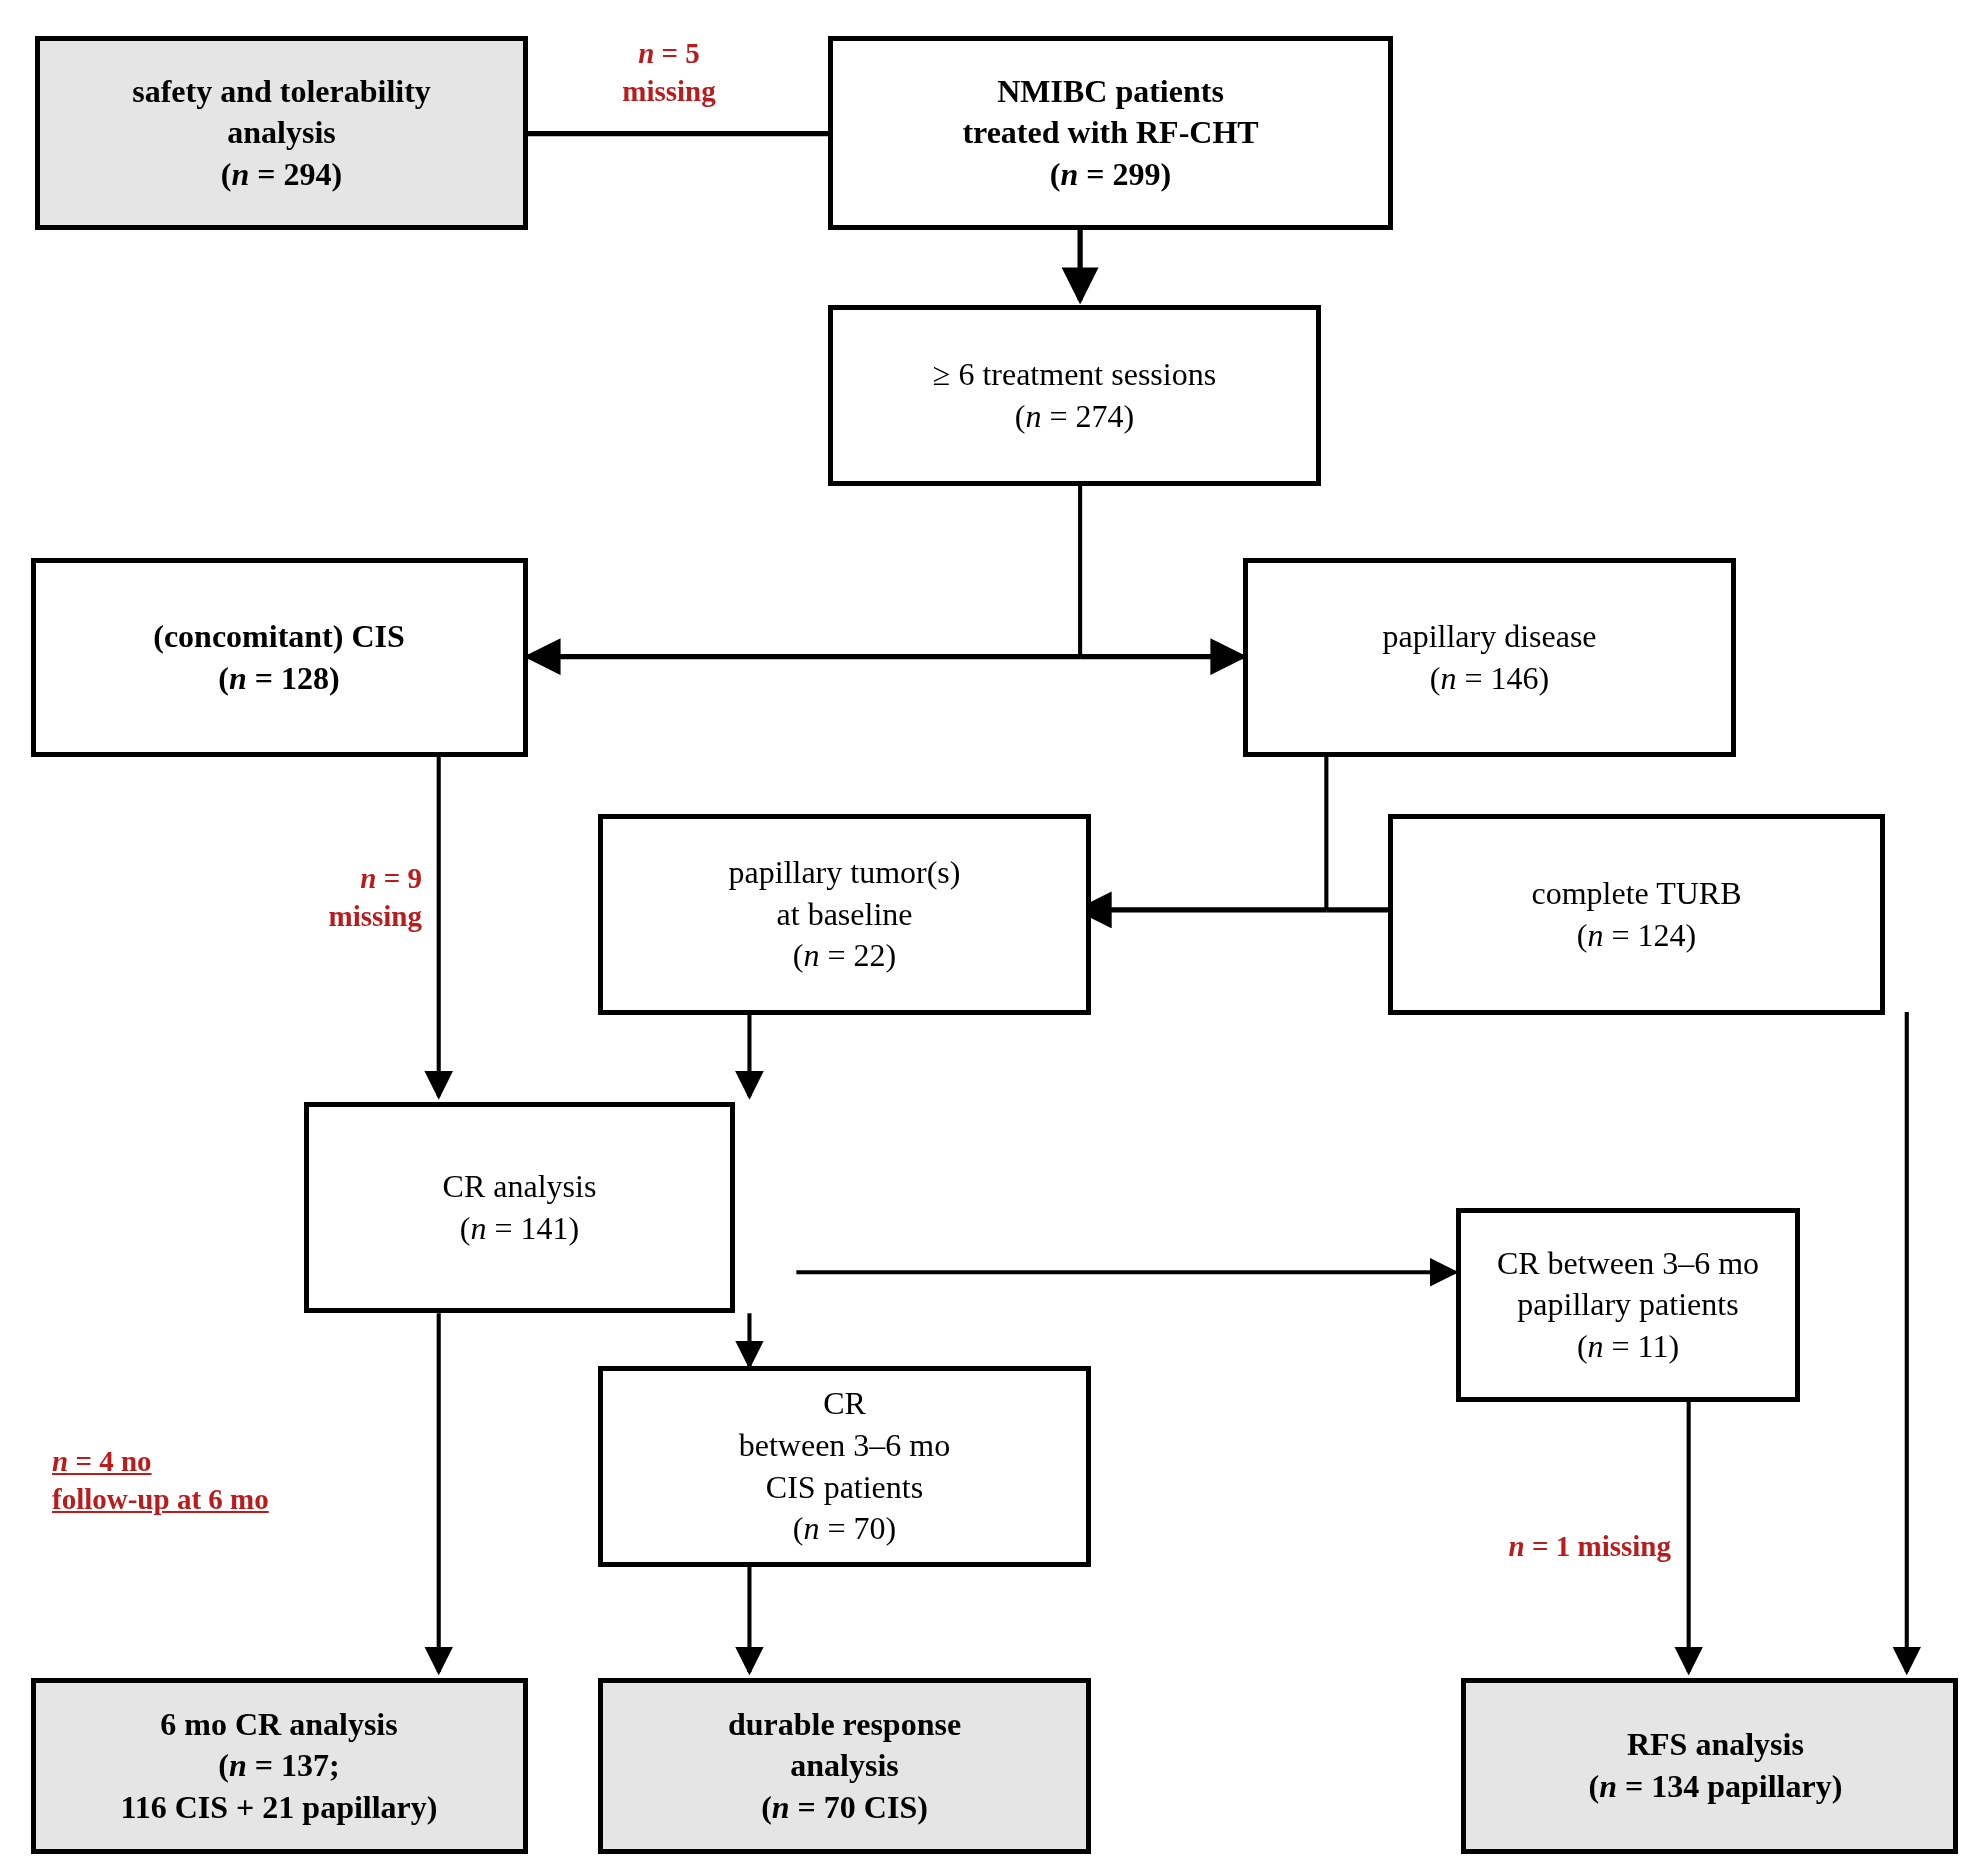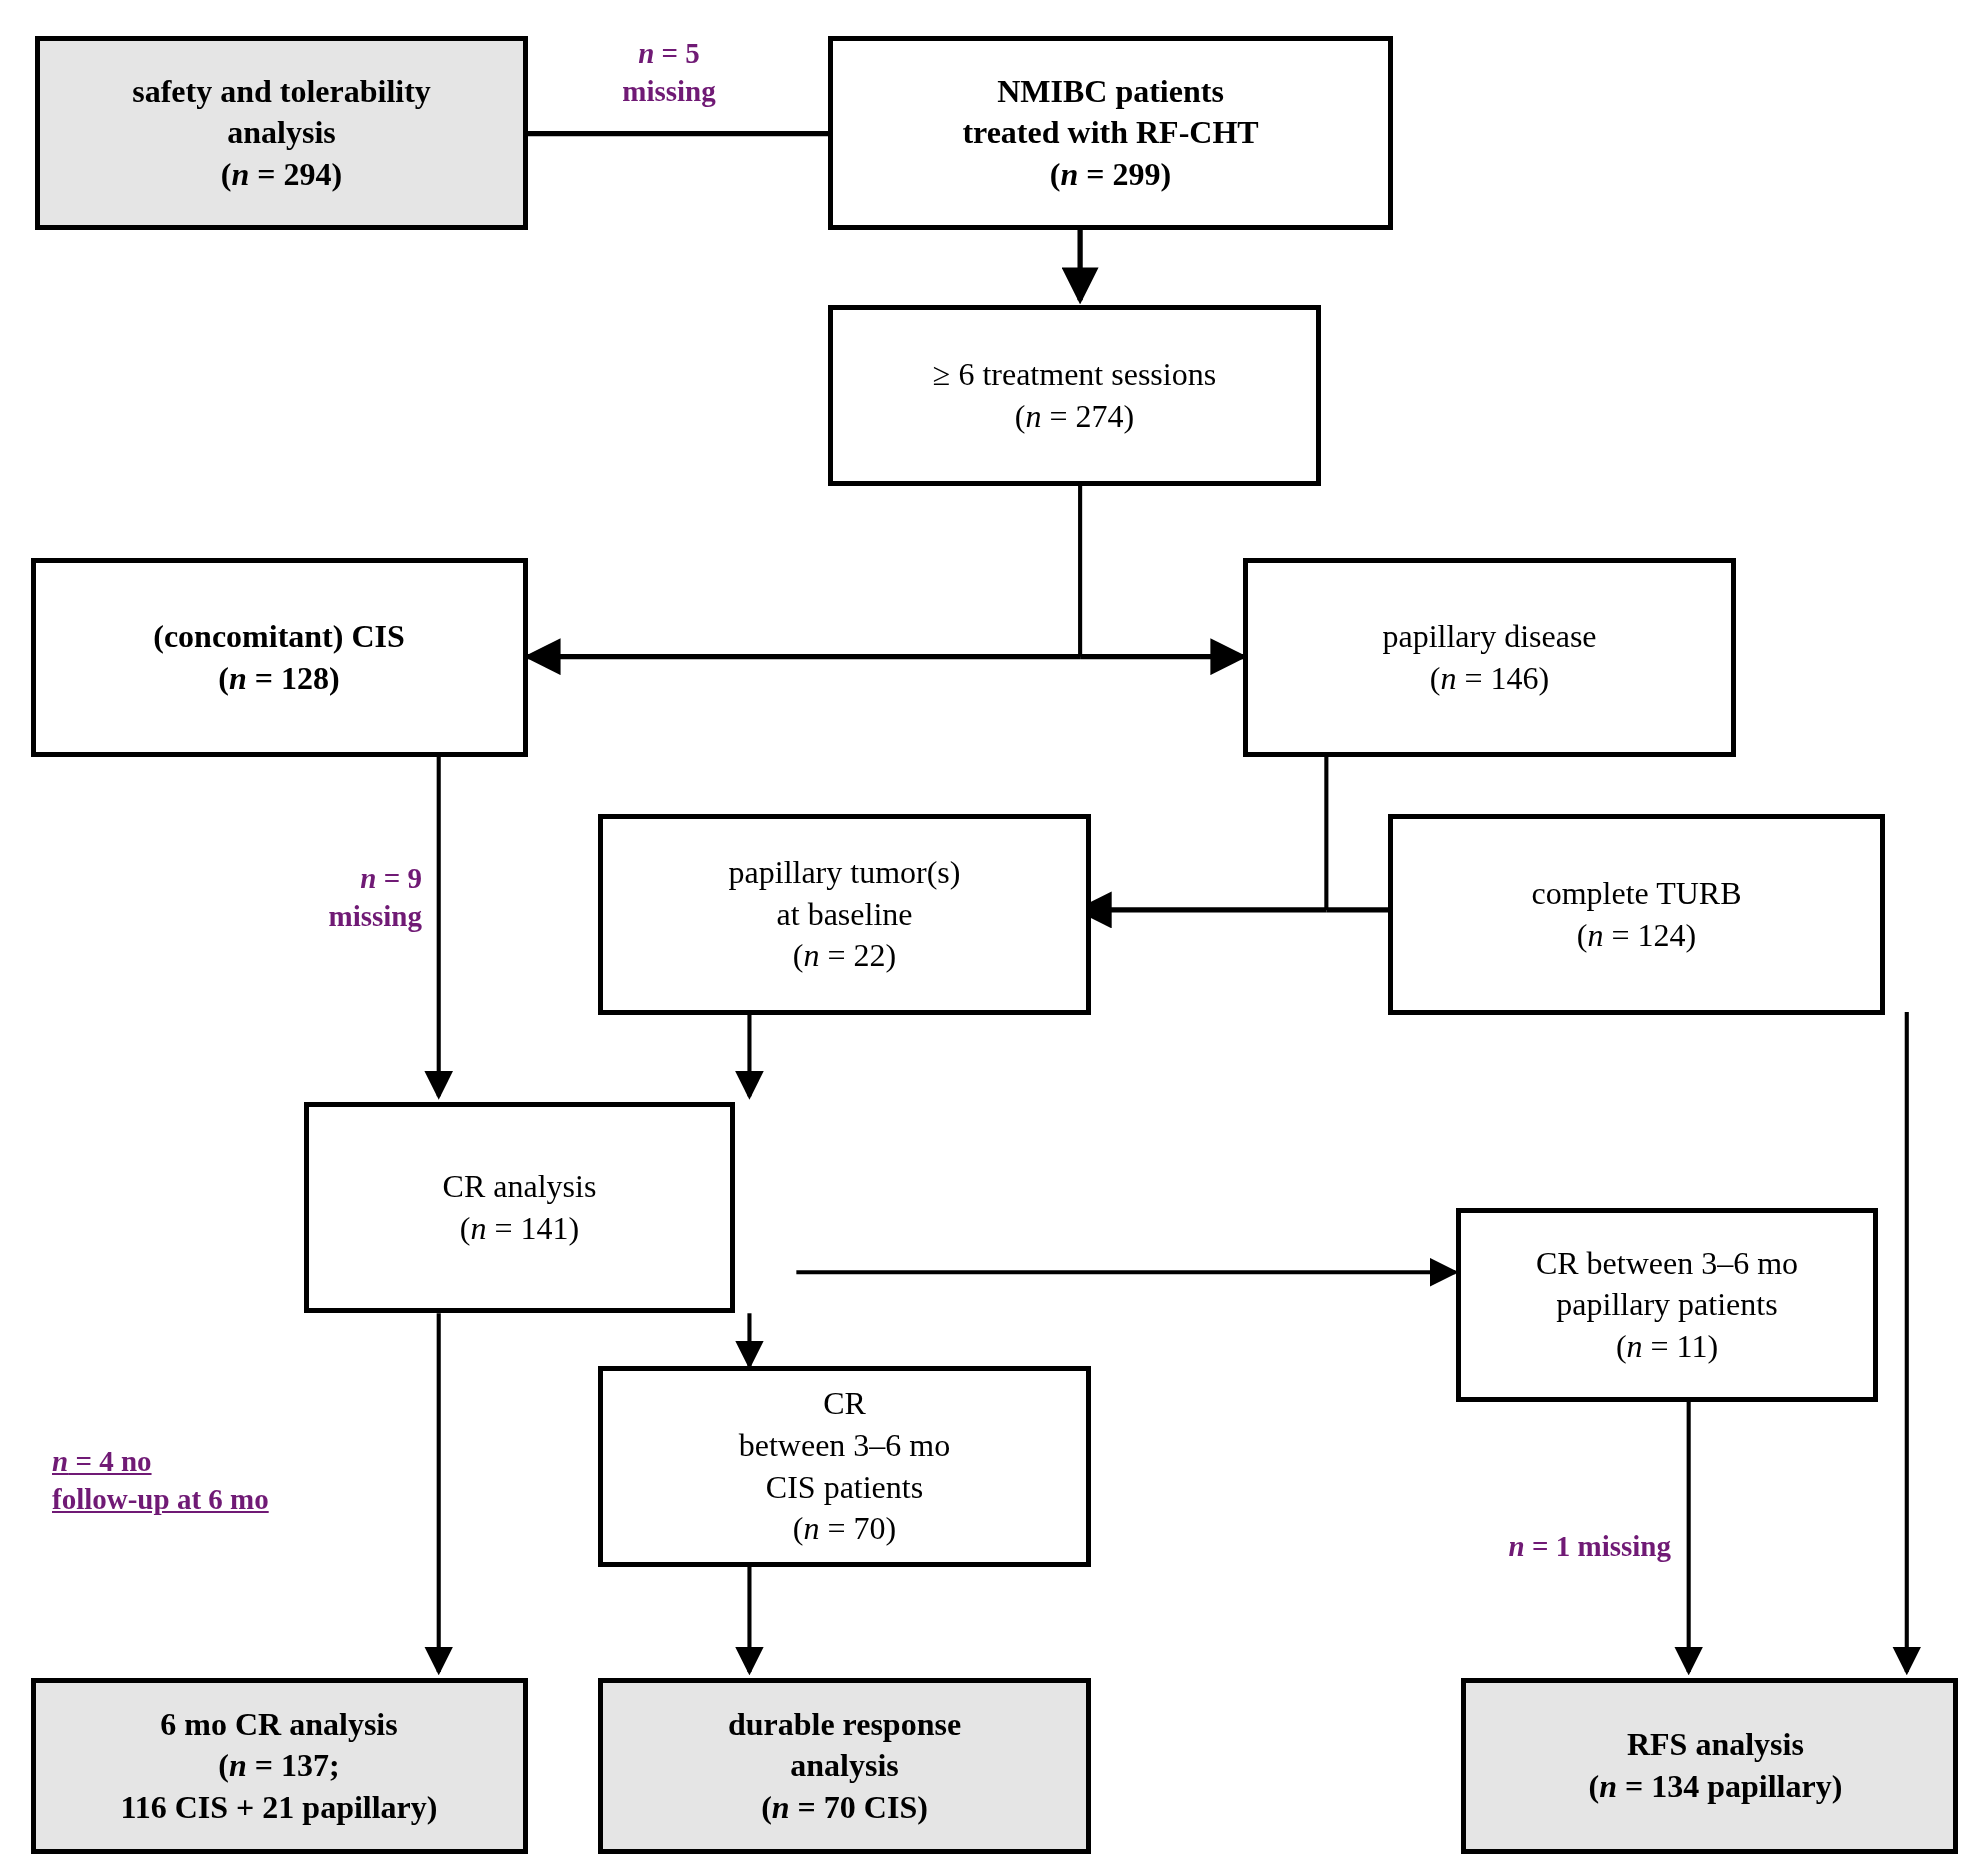--- a/index.html
+++ b/index.html
@@ -20,21 +20,21 @@
     font-size:32px;
     padding:3.5px 8.2px;
   }
   .box.shaded{background:#e5e5e5;}
   .box.bold{font-weight:bold;}
   .box .ln{display:block;white-space:nowrap;}
   .itn{font-style:italic;}
 
   .glabel{
     position:absolute;
-    color:#701a75;
+    color:#b91c1c;
     font-weight:bold;
     font-size:29px;
     line-height:1.30;
     text-align:center;
     white-space:nowrap;
   }
   .glabel .ln{display:block;}
 
   svg.edges{position:absolute;left:0;top:0;width:1965px;height:1872px;pointer-events:none;}
 </style>
@@ -136,21 +136,21 @@
     </div>
   </div>
 
   <div class="box" style="left:304px; top:1102px; width:431px; height:211px;">
     <div>
       <span class="ln">CR analysis</span>
       <span class="ln"><span>(</span><i class="itn">n</i><span> = 141)</span></span>
     </div>
   </div>
 
-  <div class="box" style="left:1456px; top:1208px; width:422px; height:194px;">
+  <div class="box" style="left:1456px; top:1208px; width:344px; height:194px;">
     <div>
       <span class="ln">CR between 3–6 mo</span>
       <span class="ln">papillary patients</span>
       <span class="ln"><span>(</span><i class="itn">n</i><span> = 11)</span></span>
     </div>
   </div>
 
   <div class="box" style="left:598px; top:1366px; width:493px; height:201px;">
     <div>
       <span class="ln">CR</span>

